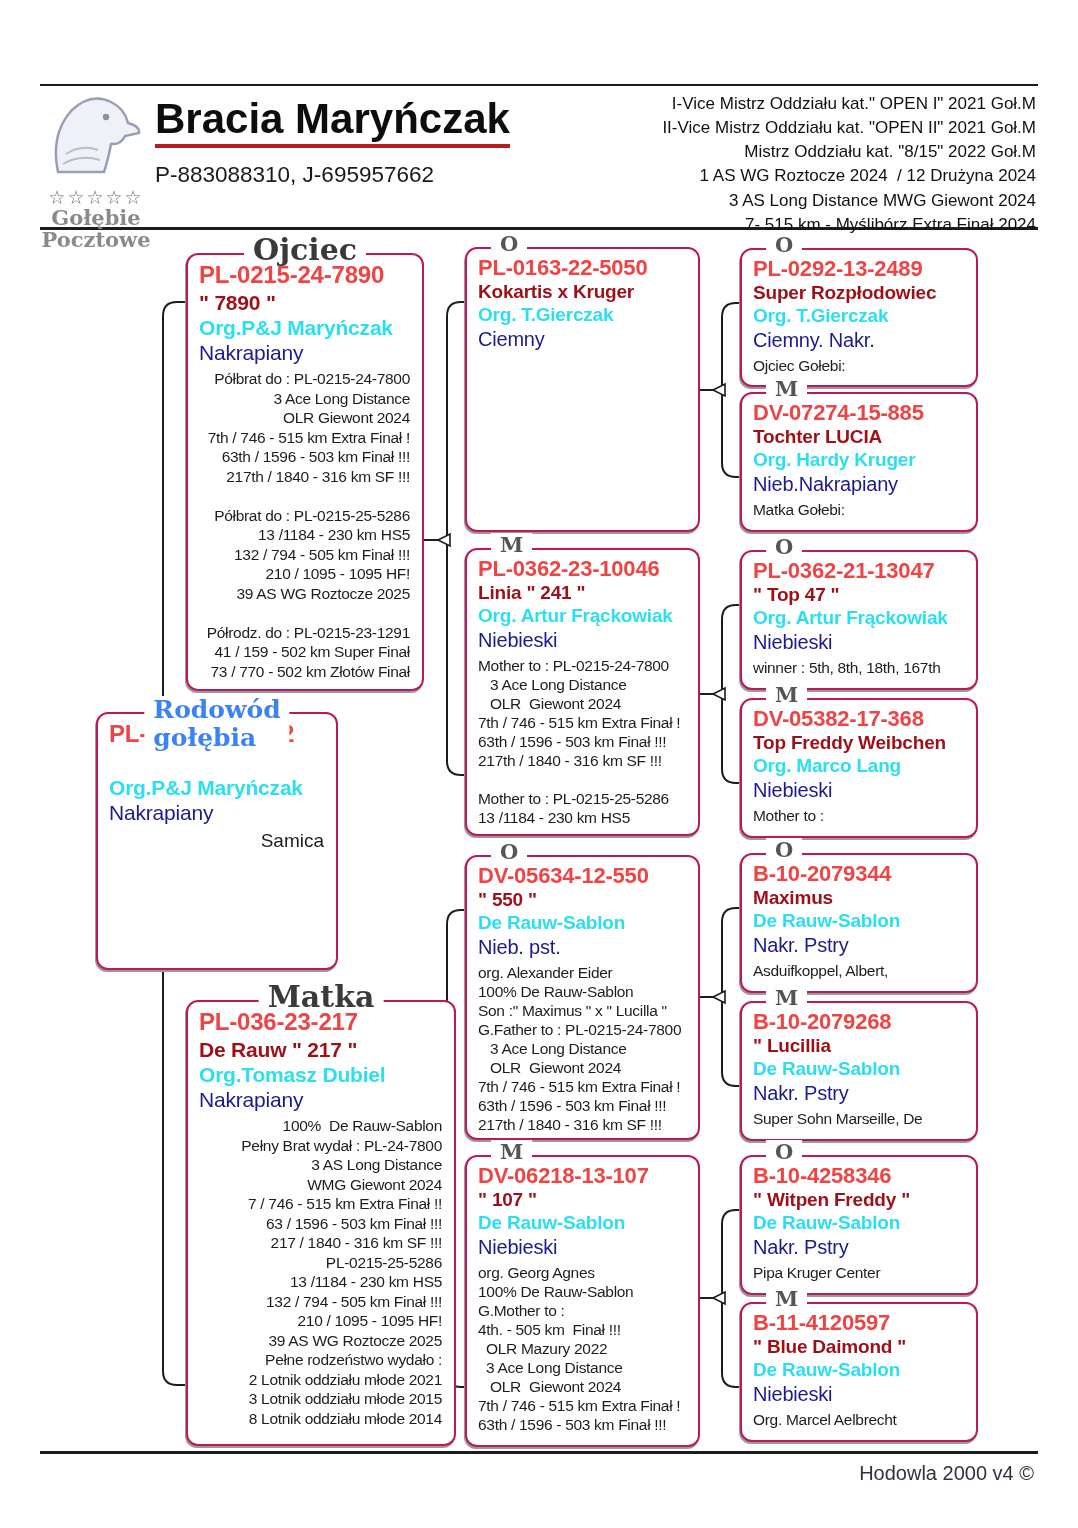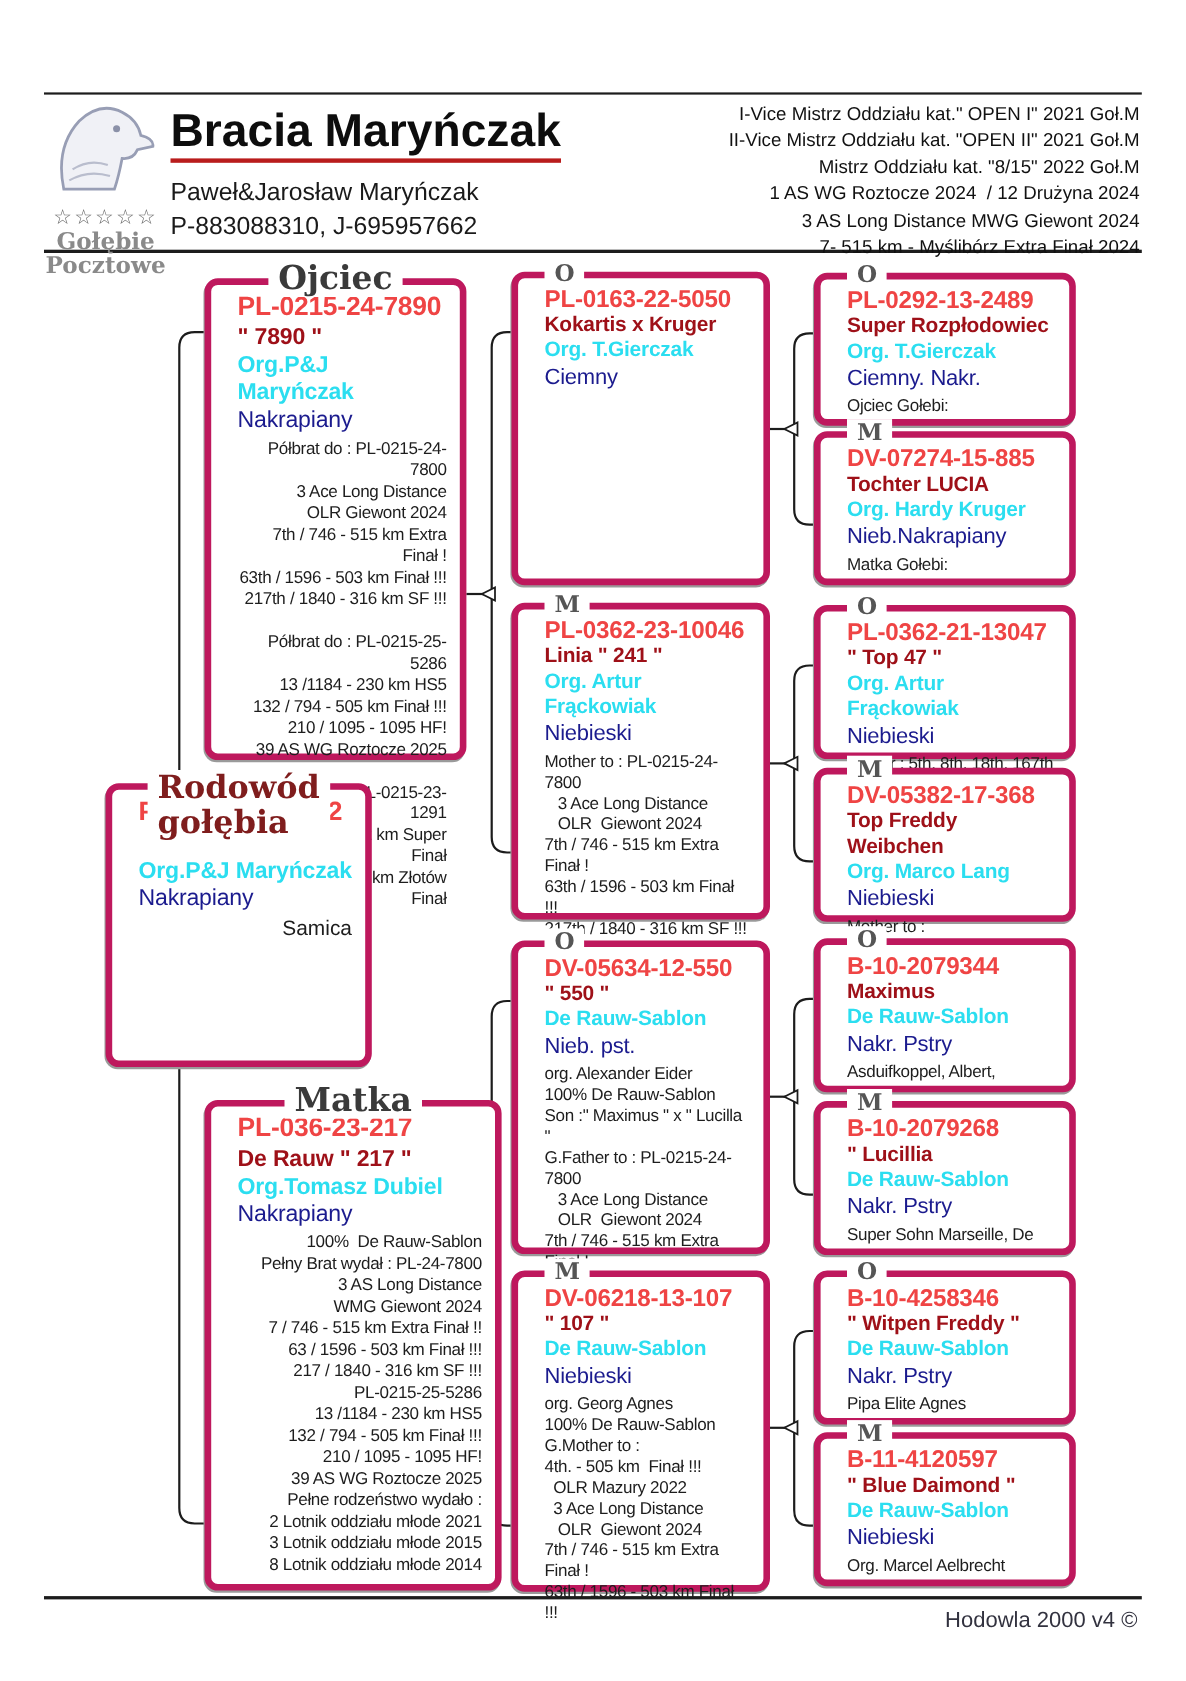--- a/index.html
+++ b/index.html
@@ -12,26 +12,26 @@
   .logo .stars{color:#6b6b6b;font-size:19px;letter-spacing:2px;line-height:1;}
   .logo .lname{font-family:"DejaVu Serif",serif;font-weight:bold;color:#8a8a8a;
                font-size:21px;line-height:1.05;}
   .title{position:absolute;left:155px;top:96px;font-size:42px;font-weight:bold;color:#0d0d0d;
          border-bottom:4px solid #b91c1c;padding-bottom:2px;line-height:1.1;}
   .ownerblock{position:absolute;left:155px;top:160px;font-size:22.5px;color:#1a1a1a;line-height:1.37;}
   .achievements{position:absolute;right:42px;top:92px;width:430px;text-align:right;
                 font-size:17px;color:#111;line-height:1.42;white-space:pre-wrap;}
 
   
-  .pbox{position:absolute;background:#fff;border:6px solid #be185d;border-radius:12px;
-        padding:6px 12px 4px 24px;box-shadow:-1px 2px 0 #9a9a9a;box-sizing:border-box;}
+  .pbox{position:absolute;background:#fff;border:2px solid #be185d;border-radius:12px;
+        padding:6px 12px 4px 11px;box-shadow:-1px 2px 0 #9a9a9a;box-sizing:border-box;}
   .pbox-label{position:absolute;top:-17px;background:#fff;padding:0 9px;
               font-family:"DejaVu Serif",serif;font-weight:bold;color:#444;line-height:1.1;}
   .lbl-center{left:50%;transform:translateX(-50%);font-size:30px;top:-22px;color:#3a3a3a;}
-  .lbl-root{left:50%;transform:translateX(-50%);font-size:29px;top:-18px;color:#7f1d1d;}
+  .lbl-root{left:50%;transform:translateX(-50%);font-size:25px;top:-18px;color:#3b82f6;}
   .lbl-om{left:24px;font-size:21px;color:#555;}
   .ring{font-size:22px;font-weight:bold;color:#ef4444;line-height:1.2;letter-spacing:-0.2px;}
   .pname{font-size:19px;font-weight:bold;color:#9e1018;line-height:1.2;min-height:23px;letter-spacing:-0.2px;}
   .porg{font-size:19px;font-weight:bold;color:#2bdef0;line-height:1.2;letter-spacing:-0.2px;}
   .pcolor{font-size:20px;color:#1b1b8e;line-height:1.25;letter-spacing:-0.2px;}
   .pdetails{font-size:15.5px;color:#1d1d1d;line-height:19px;letter-spacing:-0.3px;
             white-space:pre-wrap;margin-top:3px;}
   .col1 .ring{font-size:24px;}
   .col1 .pname,.col1 .porg,.col1 .pcolor{font-size:21px;}
   .col1 .pdetails{line-height:19.5px;text-align:right;}
@@ -56,21 +56,20 @@
       <circle cx="60" cy="25" r="3.2" fill="#8b91a8"></circle>
       <path d="M 20 62 Q 35 52 52 58 M 17 72 Q 34 62 54 68" fill="none" stroke="#b9bdcd" stroke-width="2"></path>
     </svg>
     <div class="stars">☆☆☆☆☆</div>
     <div class="lname">Gołębie</div>
     <div class="lname">Pocztowe</div>
   </div>
 
   <div class="title">Bracia Maryńczak</div>
   <div class="ownerblock">
-    <div>Paweł&amp;Jarosław Maryńczak</div>
     <div>P-883088310, J-695957662</div>
   </div>
   <div class="achievements">I-Vice Mistrz Oddziału kat." OPEN I" 2021 Goł.M
 II-Vice Mistrz Oddziału kat. "OPEN II" 2021 Goł.M
 Mistrz Oddziału kat. "8/15" 2022 Goł.M
 1 AS WG Roztocze 2024  / 12 Drużyna 2024
 3 AS Long Distance MWG Giewont 2024
 7- 515 km - Myślibórz Extra Finał 2024</div>
 
   <svg class="connectors" width="1078" height="1528" viewBox="0 0 1078 1528">
@@ -272,21 +271,21 @@
     <div class="pcolor">Nakr. Pstry</div>
     <div class="pdetails">Super Sohn Marseille, De</div>
   </section>
 
   <section class="pbox" style="left:740px;top:1155px;width:238px;height:140px;">
     <span class="pbox-label lbl-om">O</span>
     <div class="ring">B-10-4258346</div>
     <div class="pname">" Witpen Freddy "</div>
     <div class="porg">De Rauw-Sablon</div>
     <div class="pcolor">Nakr. Pstry</div>
-    <div class="pdetails">Pipa Elite Agnes</div>
+    <div class="pdetails">Pipa Kruger Center</div>
   </section>
 
   <section class="pbox" style="left:740px;top:1302px;width:238px;height:140px;">
     <span class="pbox-label lbl-om">M</span>
     <div class="ring">B-11-4120597</div>
     <div class="pname">" Blue Daimond "</div>
     <div class="porg">De Rauw-Sablon</div>
     <div class="pcolor">Niebieski</div>
     <div class="pdetails">Org. Marcel Aelbrecht</div>
   </section>

